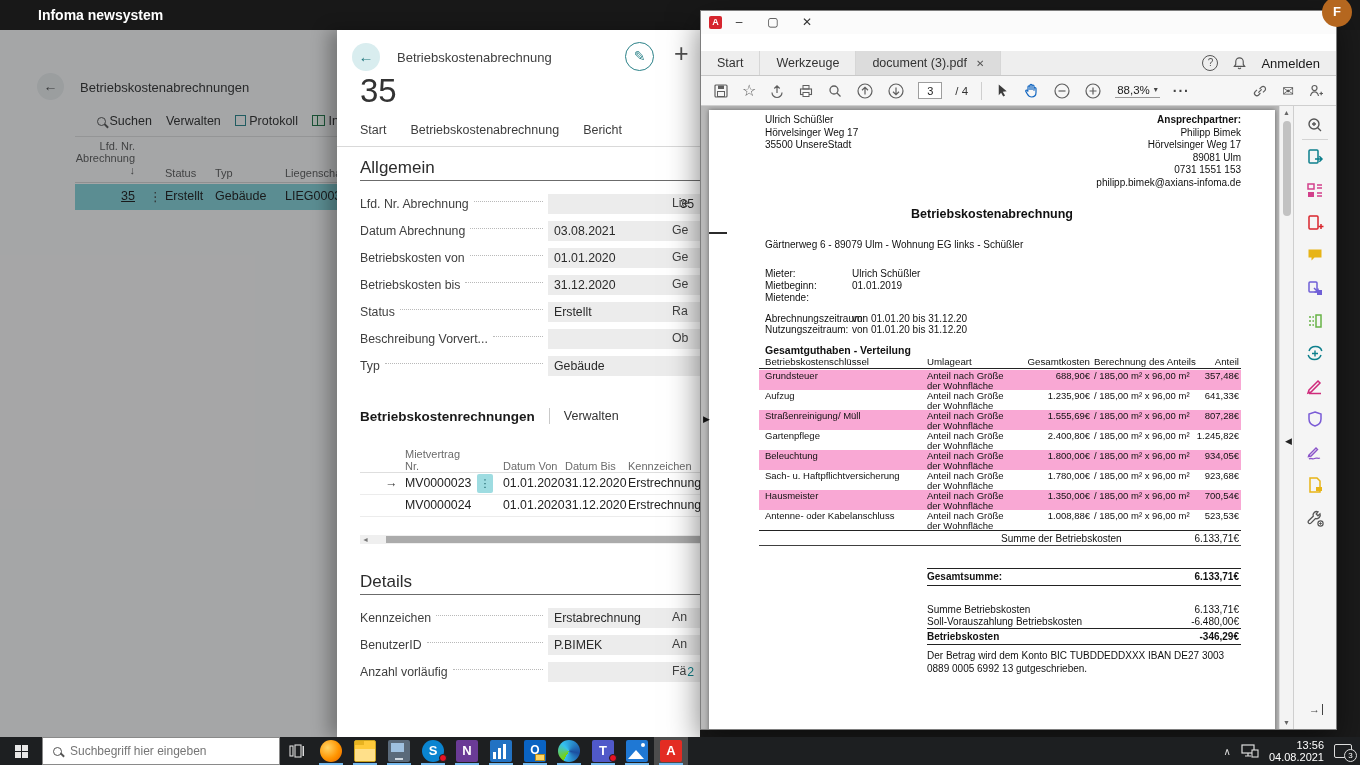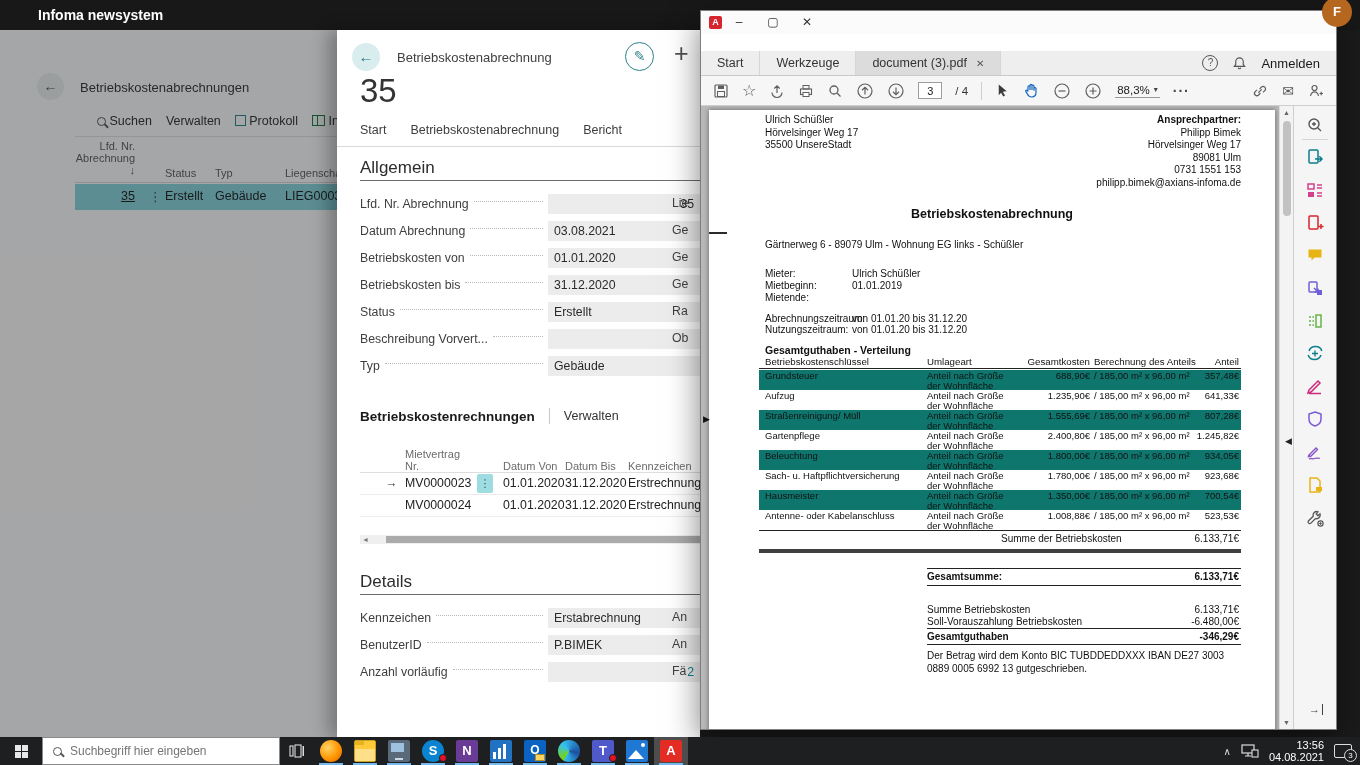--- a/index.html
+++ b/index.html
@@ -119,24 +119,24 @@
   .pdf-title{position:absolute;left:0;top:98px;width:100%;text-align:center;font-weight:bold;font-size:12.5px}
   .objline{position:absolute;left:56px;top:129px}
   .meta{position:absolute;left:56px}
   .meta .v{position:absolute;left:87px;top:0;white-space:nowrap}
   .tblhead{position:absolute;left:56px;top:234px;font-weight:bold;font-size:10.5px}
   .phr{position:absolute;left:50px;right:34px;top:246px;height:13px;border-bottom:1px solid #222}
   .phr span{position:absolute;font-size:9.7px}
   .c-key{left:6px}.c-uml{left:168px}.c-ges{left:230px;width:101px;text-align:right}.c-ber{left:335px}.c-ant{right:2px;text-align:left}
   .prows{position:absolute;left:50px;right:34px;top:260px}
   .prow{position:relative;height:20px}
-  .prow.shade{background:#0f766e}
+  .prow.shade{background:#f9a8d4}
   .prow span{position:absolute;top:1px;font-size:9.5px;line-height:9.8px;white-space:nowrap}
   .prow .c-uml{width:90px;white-space:normal}
-  .psum{position:absolute;left:50px;right:34px;top:420px;height:23px;border-top:1px solid #222;border-bottom:4px solid #404040}
+  .psum{position:absolute;left:50px;right:34px;top:420px;height:16px;border-top:1px solid #222;border-bottom:1px solid #404040}
   .psum .l{position:absolute;left:242px;top:2px}
   .psum .v{position:absolute;right:2px;top:2px}
   .tot{position:absolute;left:218px;right:34px}
   .tot .v{position:absolute;right:2px;top:0}
   .tot.bold,.tot.bold .v{font-weight:bold}
   .tline{position:absolute;left:218px;right:34px;height:1px;background:#222}
   .pfoot{position:absolute;left:218px;top:540px;width:305px}
 
   
   .svgi{display:block}
@@ -529,21 +529,21 @@
           <span class="l">Summe der Betriebskosten</span>
             <span class="v">6.133,71€</span>
         </div>
 
         <div class="tline" style="top:458px"></div>
         <div class="tot bold" style="top:461px"><span>Gesamtsumme:</span><span class="v">6.133,71€</span></div>
         <div class="tline" style="top:475px"></div>
         <div class="tot" style="top:494px"><span>Summe Betriebskosten</span><span class="v">6.133,71€</span></div>
         <div class="tot" style="top:506px"><span>Soll-Vorauszahlung Betriebskosten</span><span class="v">-6.480,00€</span></div>
         <div class="tline" style="top:518px"></div>
-        <div class="tot bold" style="top:521px"><span>Gesamtguthaben</span><span class="v">-346,29€</span></div>
+        <div class="tot bold" style="top:521px"><span>Betriebskosten</span><span class="v">-346,29€</span></div>
         <div class="tline" style="top:534px"></div>
         <div class="pfoot">Der Betrag wird dem Konto BIC TUBDDEDDXXX IBAN DE27 3003 0889 0005 6992 13 gutgeschrieben.</div>
       </div>
 
       <div class="vsb">
         <span class="a" style="top:3px">▲</span>
         <div class="thumb"></div>
         <span class="a" style="bottom:3px">▼</span>
       </div>
 

